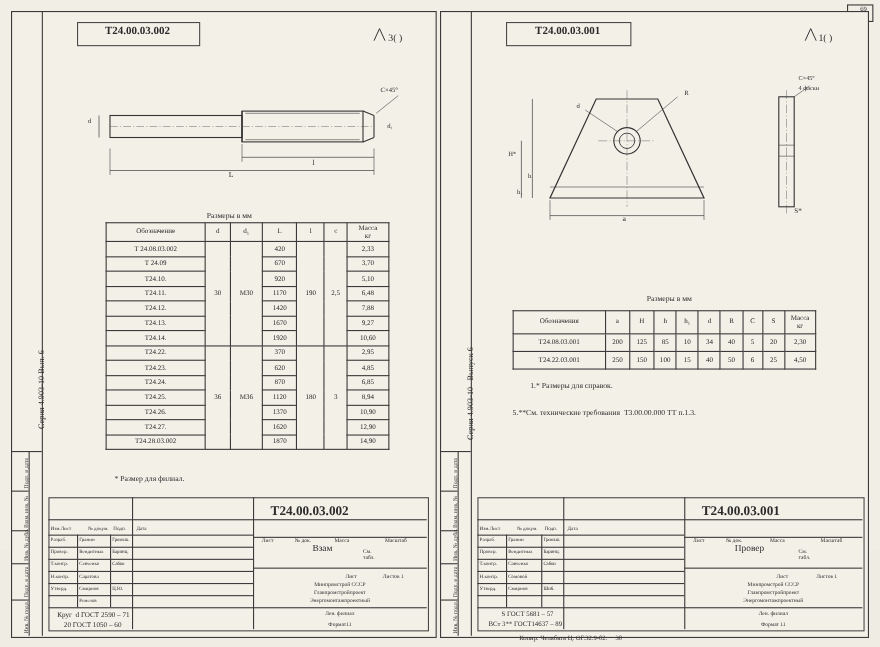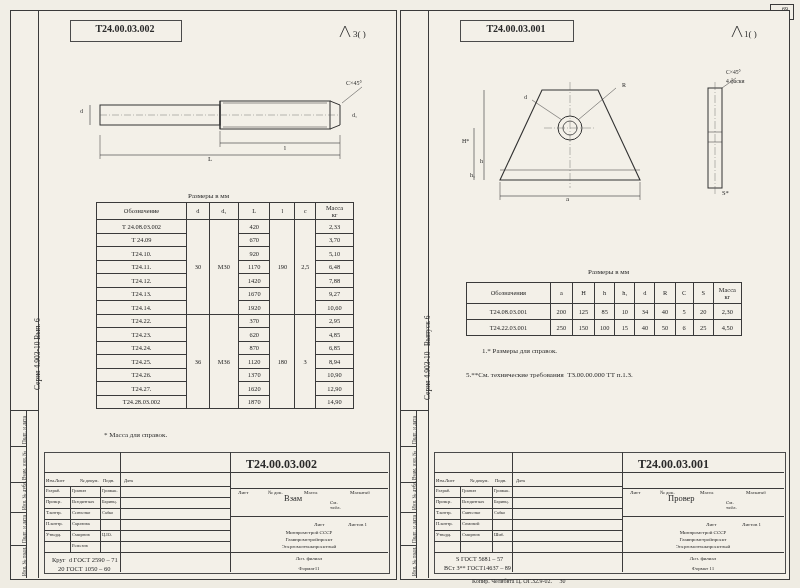--- a/index.html
+++ b/index.html
@@ -177,21 +177,21 @@
           <td>12,90</td>
         </tr>
     <tr>
           <td style="height:12.5px">Т24.28.03.002</td>
           <td>1870</td>
           <td>14,90</td>
         </tr>
   </tbody>
     </table>
 
-  <div class="lbl" style="left:104px;top:432px;font-size:7px;">* Масса для справок.</div>
+  <div class="lbl" style="left:104px;top:432px;font-size:7px;">* Размер для филиал.</div>
 
   <div class="thin" style="position:absolute;left:44px;top:452px;width:344px;height:120px;"></div>
   <div class="hline" style="left:44px;top:472px;width:344px;height:1px;"></div>
   <div class="vline" style="left:230px;top:452px;width:1px;height:120px;"></div>
   <div class="hline" style="left:230px;top:488px;width:158px;height:1px;"></div>
   <div class="hline" style="left:230px;top:516px;width:158px;height:1px;"></div>
   <div class="vline" style="left:120px;top:452px;width:1px;height:120px;"></div>
   <div class="hline" style="left:44px;top:486px;width:186px;height:1px;"></div>
   <div class="hline" style="left:44px;top:497px;width:186px;height:1px;"></div>
   <div class="hline" style="left:44px;top:508px;width:186px;height:1px;"></div>

